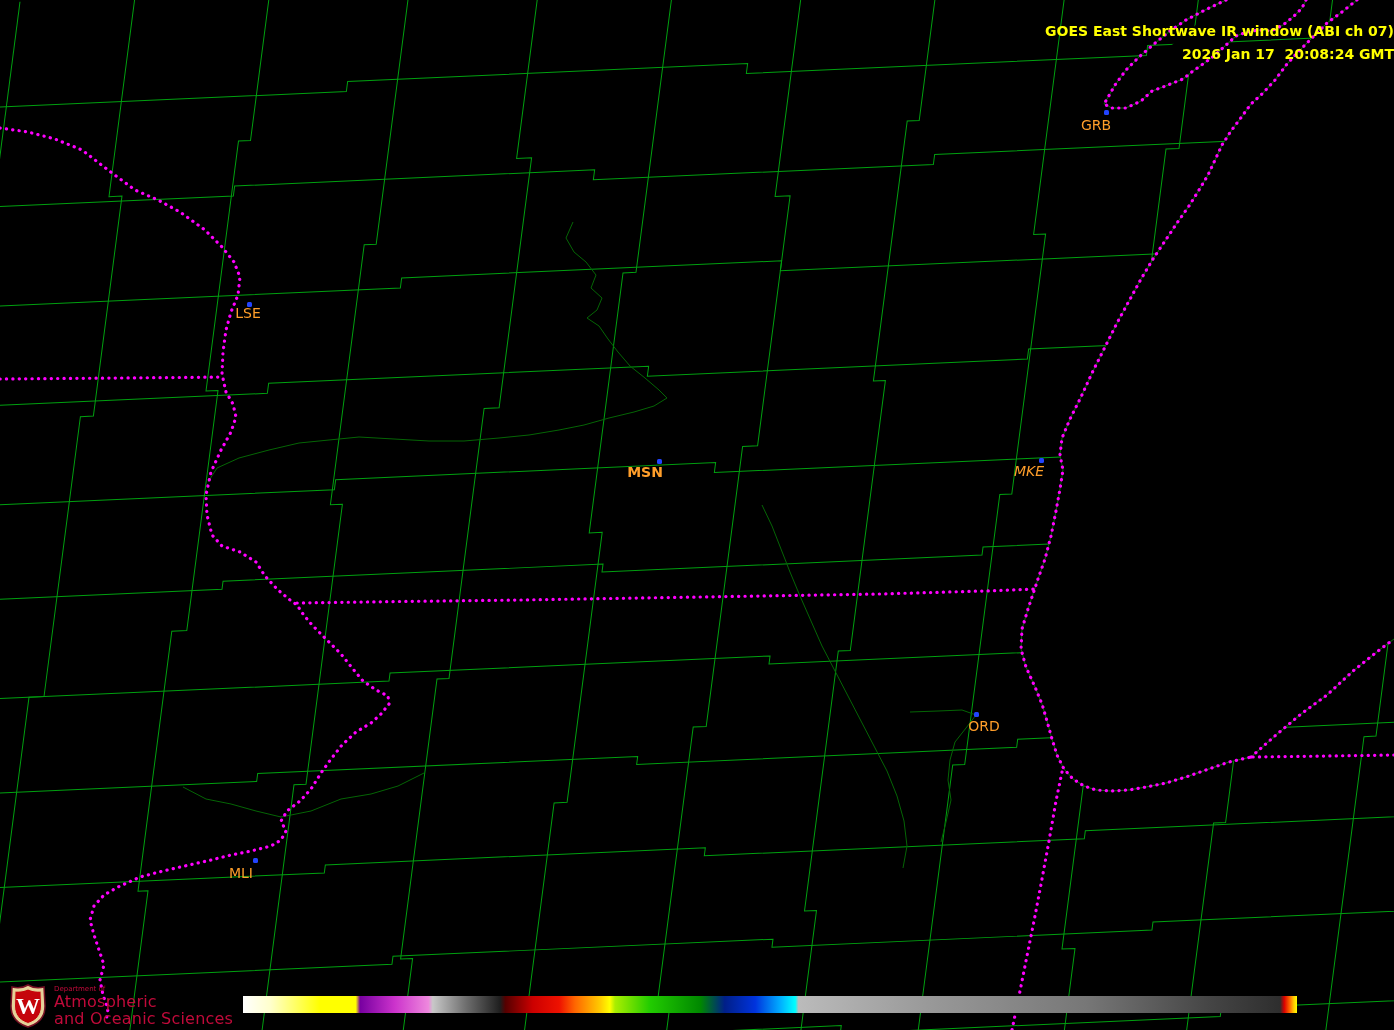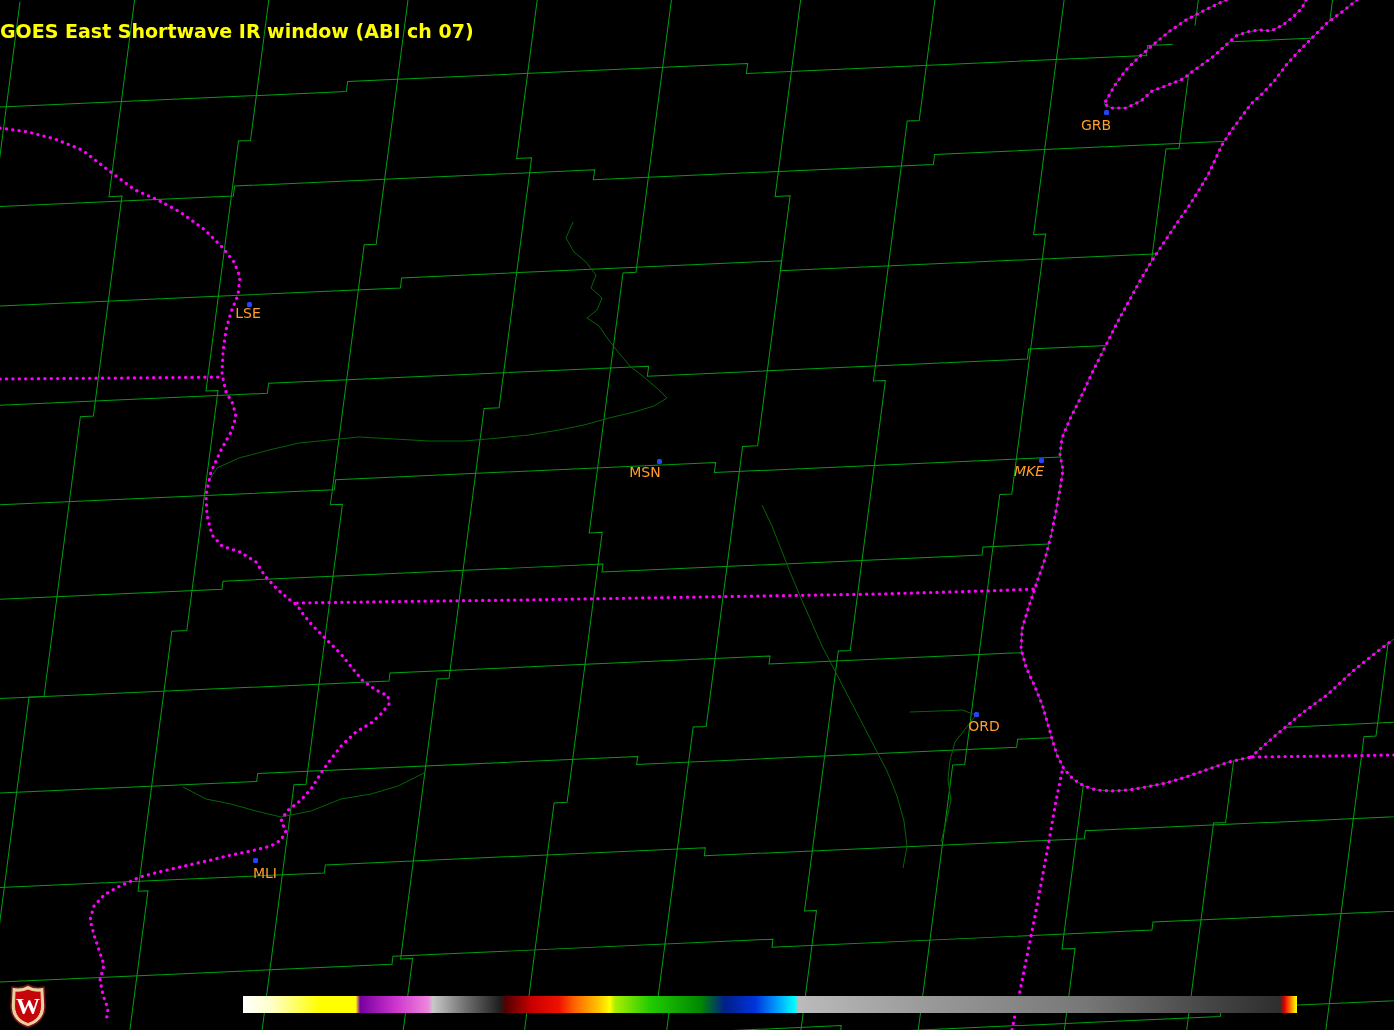--- a/index.html
+++ b/index.html
@@ -1,20 +1,20 @@
 <!DOCTYPE html>
 <html><head>
 <meta charset="utf-8">
 <style>
   html,body{margin:0;padding:0;background:#000;}
   #screen{position:relative;width:1394px;height:1030px;background:#000;overflow:hidden;
           font-family:"DejaVu Sans","Liberation Sans",sans-serif;}
   #mapsvg{position:absolute;left:0;top:0;}
-  .title{position:absolute;left:0;top:20px;width:100%;text-align:left;
-         color:#ffff00;font-weight:bold;font-size:19px;line-height:23px;z-index:5;}
+  .title{position:absolute;left:0;top:20px;width:100%;text-align:right;
+         color:#ffff00;font-weight:bold;font-size:14px;line-height:23px;z-index:5;}
   .station-label{position:absolute;color:#ff9e2a;font-size:14px;z-index:6;
                  transform:translate(-50%,-50%);white-space:nowrap;}
   .station-dot{position:absolute;width:5px;height:5px;background:#2244ff;border-radius:1.5px;z-index:6;}
   #colorbar{position:absolute;left:243px;top:996px;width:1054px;height:17px;z-index:7;}
   #logo{position:absolute;left:8px;top:984px;display:flex;align-items:center;z-index:7;}
   #logo-text{margin-left:6px;color:#c10a3a;line-height:1;}
   #logo-dept{font-size:7px;margin-bottom:1px;}
   #logo-l1{font-size:16px;margin-bottom:1px;letter-spacing:.2px;}
   #logo-l2{font-size:16px;letter-spacing:.2px;}
 </style>
@@ -76,43 +76,49 @@
       <polyline points="1226,0 1205,10 1186,20 1170,31 1154,44 1139,57 1126,70 1115,85 1107,99 1104,104 1112,108 1126,108 1141,101 1152,91 1163,87 1173,83 1183,79 1193,71 1203,64 1214,56 1226,45 1236,36 1247,32 1259,30 1271,31 1283,25 1293,17 1302,8 1306,0"></polyline>
       <polyline points="1357,0 1342,12 1327,23 1312,38 1299,51 1287,64 1275,80 1263,93 1251,104 1240,119 1231,131 1222,145 1215,160 1208,175 1199,190 1189,206 1177,223 1165,241 1153,259 1141,279 1129,301 1117,323 1104,349 1092,373 1081,397 1070,419 1062,438 1060,455 1063,470 1060,489 1056,511 1051,536 1045,559 1038,579 1034,591 1028,609 1022,629 1021,649 1026,667 1035,687 1042,704 1047,721 1052,739 1057,755 1064,769 1073,779 1084,786 1096,790 1111,791 1129,790 1146,787 1166,783 1186,777 1206,770 1229,762 1251,757"></polyline>
       <polyline points="1253,757 1300,756.4 1347,755.7 1394,755"></polyline>
       <polyline points="1251,757 1276,735 1301,714 1327,695 1353,671 1378,651 1394,639"></polyline>
       <polyline points="1062,772 1056,801 1049,841 1042,879 1035,916 1027,956 1019,996 1012,1030"></polyline>
     </g>
   </svg>
 
   <div class="title">
     <div>GOES East Shortwave IR window (ABI ch 07)</div>
+    <div>2026 Jan 17&nbsp; 20:08:24 GMT</div>
   </div>
 
   <div class="station-dot" style="left:247px;top:302px;"></div>
   <div class="station-label" style="left:248px;top:313px;">LSE</div>
 
   <div class="station-dot" style="left:1104px;top:110px;"></div>
   <div class="station-label" style="left:1096px;top:125px;">GRB</div>
 
   <div class="station-dot" style="left:657px;top:459px;"></div>
-  <div class="station-label" style="left:645px;top:472px;">MSN</div>
+  <div class="station-label" style="left:645px;top:472px;font-weight:bold;">MSN</div>
 
   <div class="station-dot" style="left:1039px;top:458px;"></div>
   <div class="station-label" style="left:1029px;top:471px;font-style:italic;">MKE</div>
 
   <div class="station-dot" style="left:974px;top:712px;"></div>
   <div class="station-label" style="left:984px;top:726px;">ORD</div>
 
   <div class="station-dot" style="left:253px;top:858px;"></div>
-  <div class="station-label" style="left:241px;top:873px;margin-left:24px;">MLI</div>
+  <div class="station-label" style="left:241px;top:873px;">MLI</div>
 
   <div id="colorbar" style="background: linear-gradient(to right,#ffffff 0%,#ffffcc 2.6%,#ffff00 7.3%,#ffff00 10.7%,#7700a0 11.1%,#cc33cc 14.4%,#ee88dd 17.6%,#c8c8c8 18.0%,#707070 21.1%,#1e1e1e 24.4%,#550000 24.9%,#cc0000 27.5%,#ee1100 30.0%,#ff6600 31.5%,#ffcc00 33.9%,#ffff00 34.8%,#aaee00 35.3%,#22cc00 38.6%,#008800 43.4%,#001f88 45.7%,#0033dd 48.6%,#00aaff 50.9%,#00ffff 52.4%,#bbbbbb 52.7%,#999999 65%,#777777 80%,#444444 92%,#2e2e2e 98.4%,#dd0000 98.8%,#ff6600 99.3%,#ffcc00 99.7%,#ffff00 100%)"></div>
 
   <div id="logo">
     <svg width="40" height="44" viewBox="0 0 40 44">
       <path d="M20,1 C15,4 8,4 4,3 L3,22 C3,33 10,40 20,43 C30,40 37,33 37,22 L36,3 C32,4 25,4 20,1 Z" fill="#e6d49a" stroke="#7a1226" stroke-width="1.5"></path>
       <path d="M20,5 C16,7 10,7.5 7,7 L6.5,22 C6.5,31 12,37 20,39.5 C28,37 33.5,31 33.5,22 L33,7 C30,7.5 24,7 20,5 Z" fill="#c5050c" stroke="#e6d49a" stroke-width="1"></path>
       <text x="20" y="30" text-anchor="middle" font-family="Liberation Serif, serif" font-size="24" font-weight="bold" fill="#ffffff">W</text>
     </svg>
+    <div id="logo-text">
+      <div id="logo-dept">Department of</div>
+      <div id="logo-l1">Atmospheric</div>
+      <div id="logo-l2">and Oceanic Sciences</div>
+    </div>
   </div>
 
 </div>
 
 </body></html>

